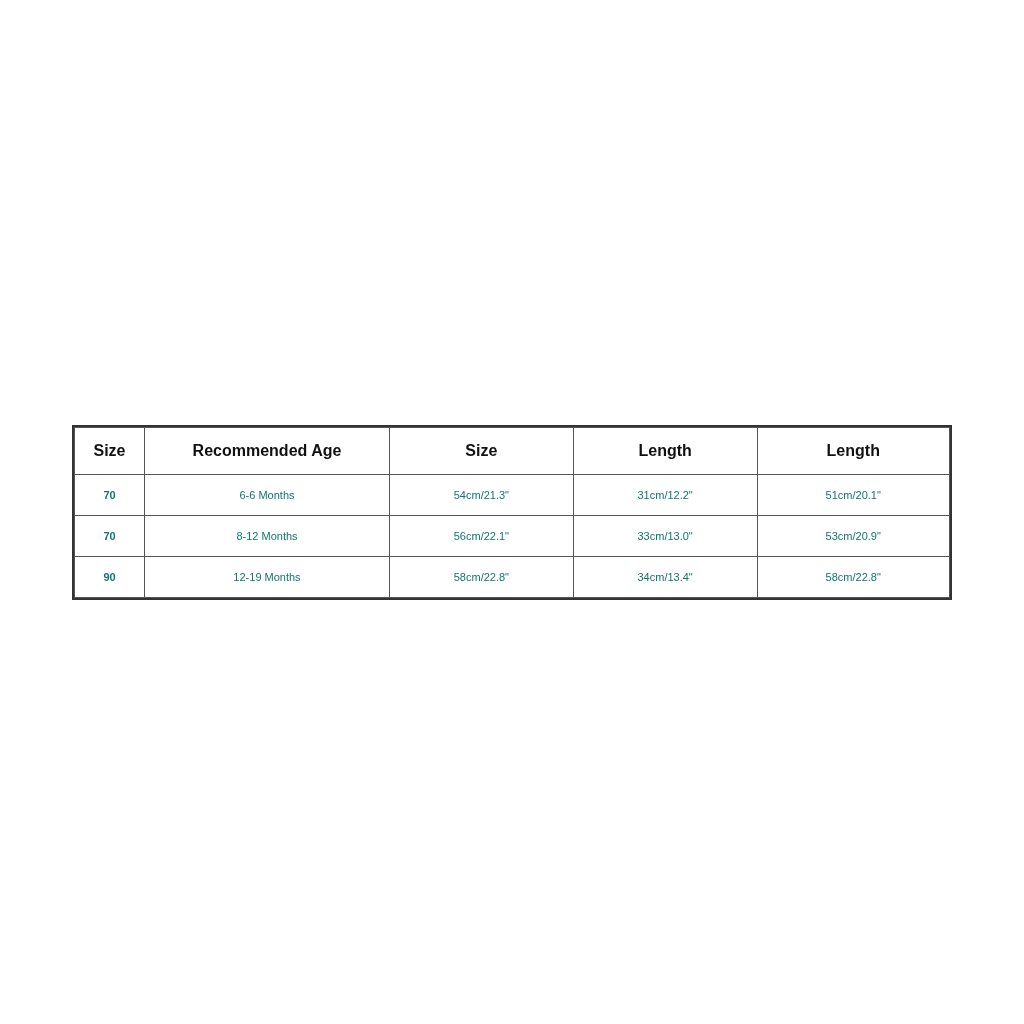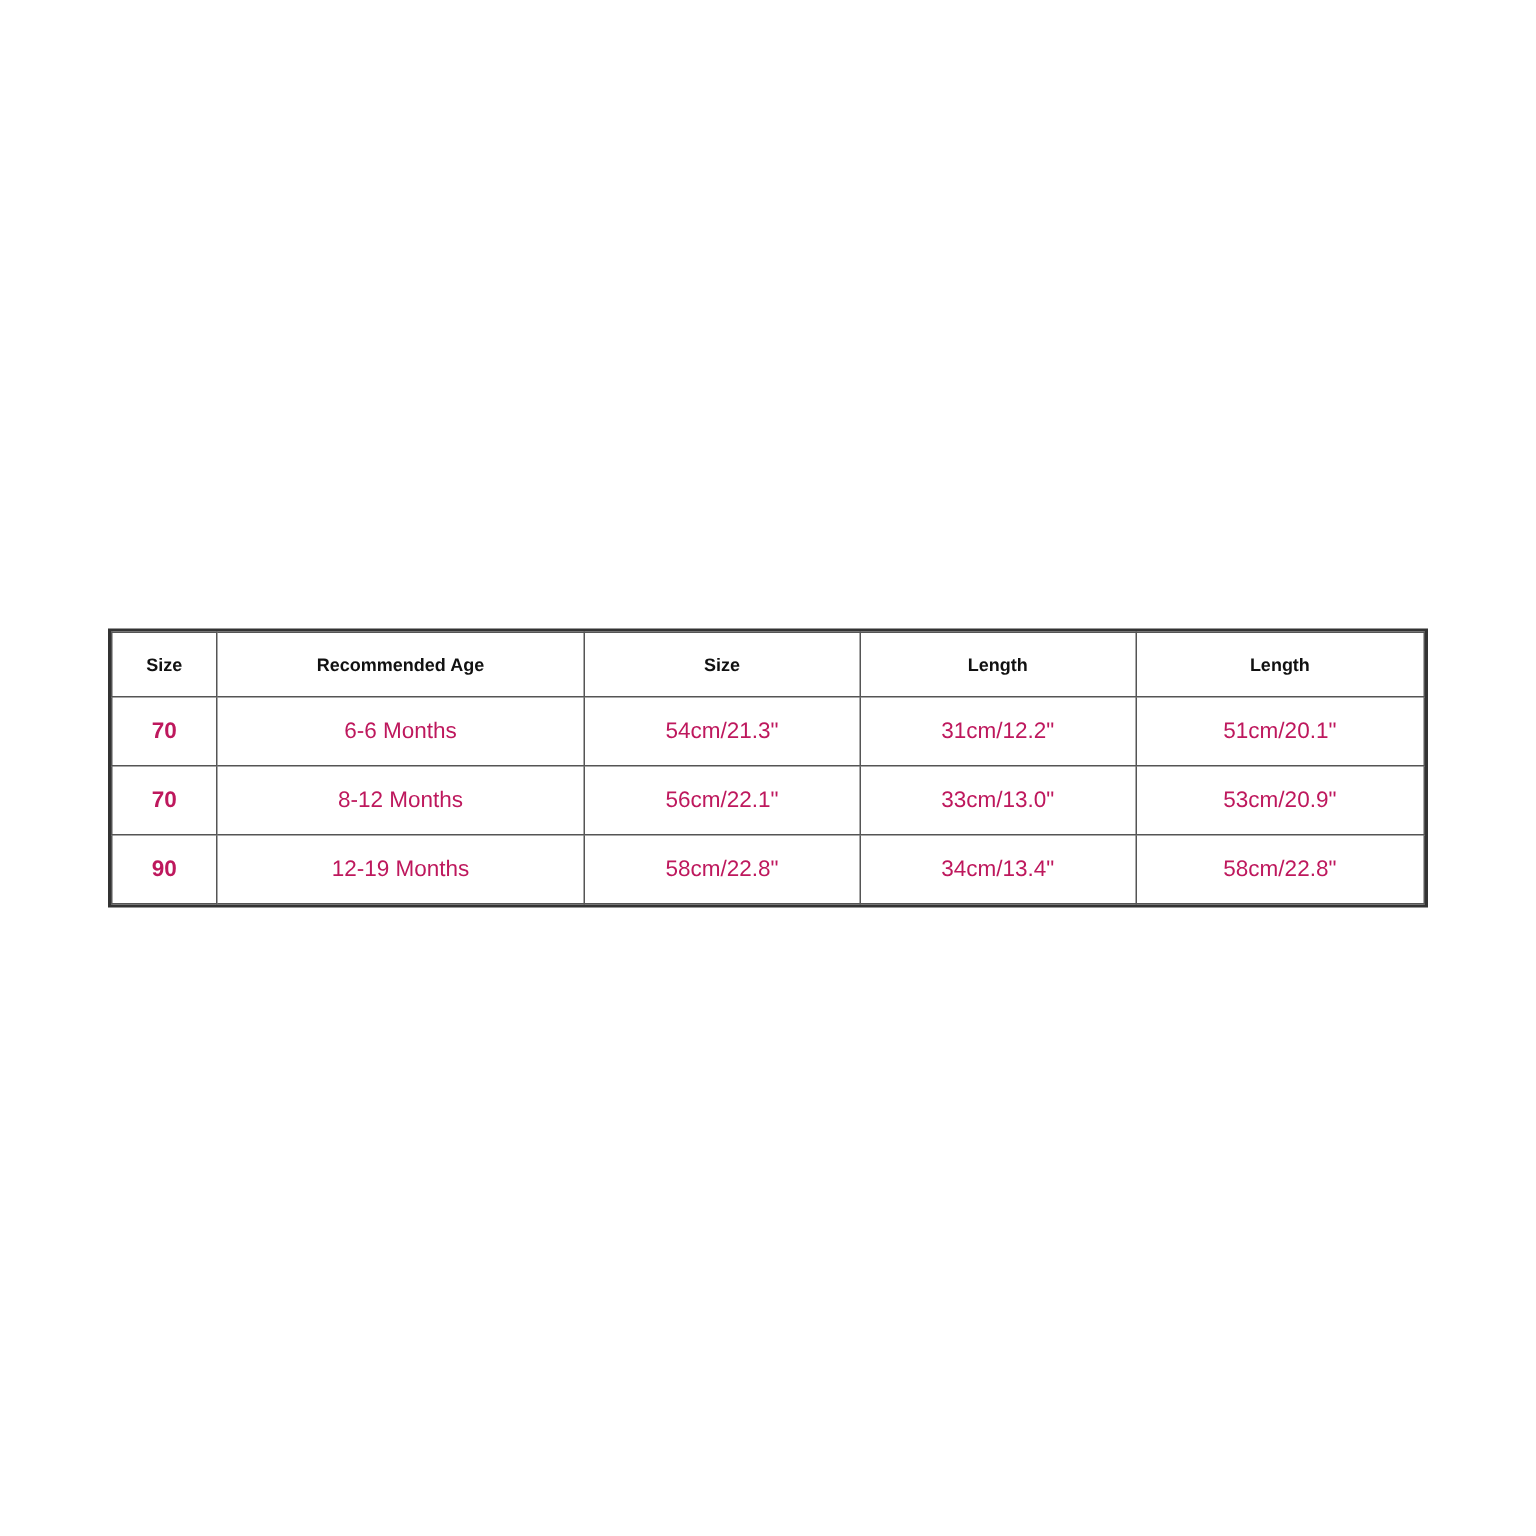--- a/index.html
+++ b/index.html
@@ -26,30 +26,30 @@
     table {
       width: 100%;
       border-collapse: collapse;
     }
 
     thead tr th {
       border: 1.5px solid #555;
       padding: 14px 12px;
       text-align: center;
       font-weight: bold;
-      font-size: 12px;
+      font-size: 16px;
       color: #111;
     }
 
     tbody tr td {
       border: 1.5px solid #555;
       padding: 14px 12px;
       text-align: center;
-      font-size: 15px;
-      color: #be185d;
+      font-size: 11px;
+      color: #0f766e;
     }
 
     tbody tr td:first-child {
       font-weight: bold;
     }
 
     col.col-size { width: 8%; }
     col.col-age { width: 28%; }
     col.col-bust { width: 21%; }
     col.col-sleeve { width: 21%; }

